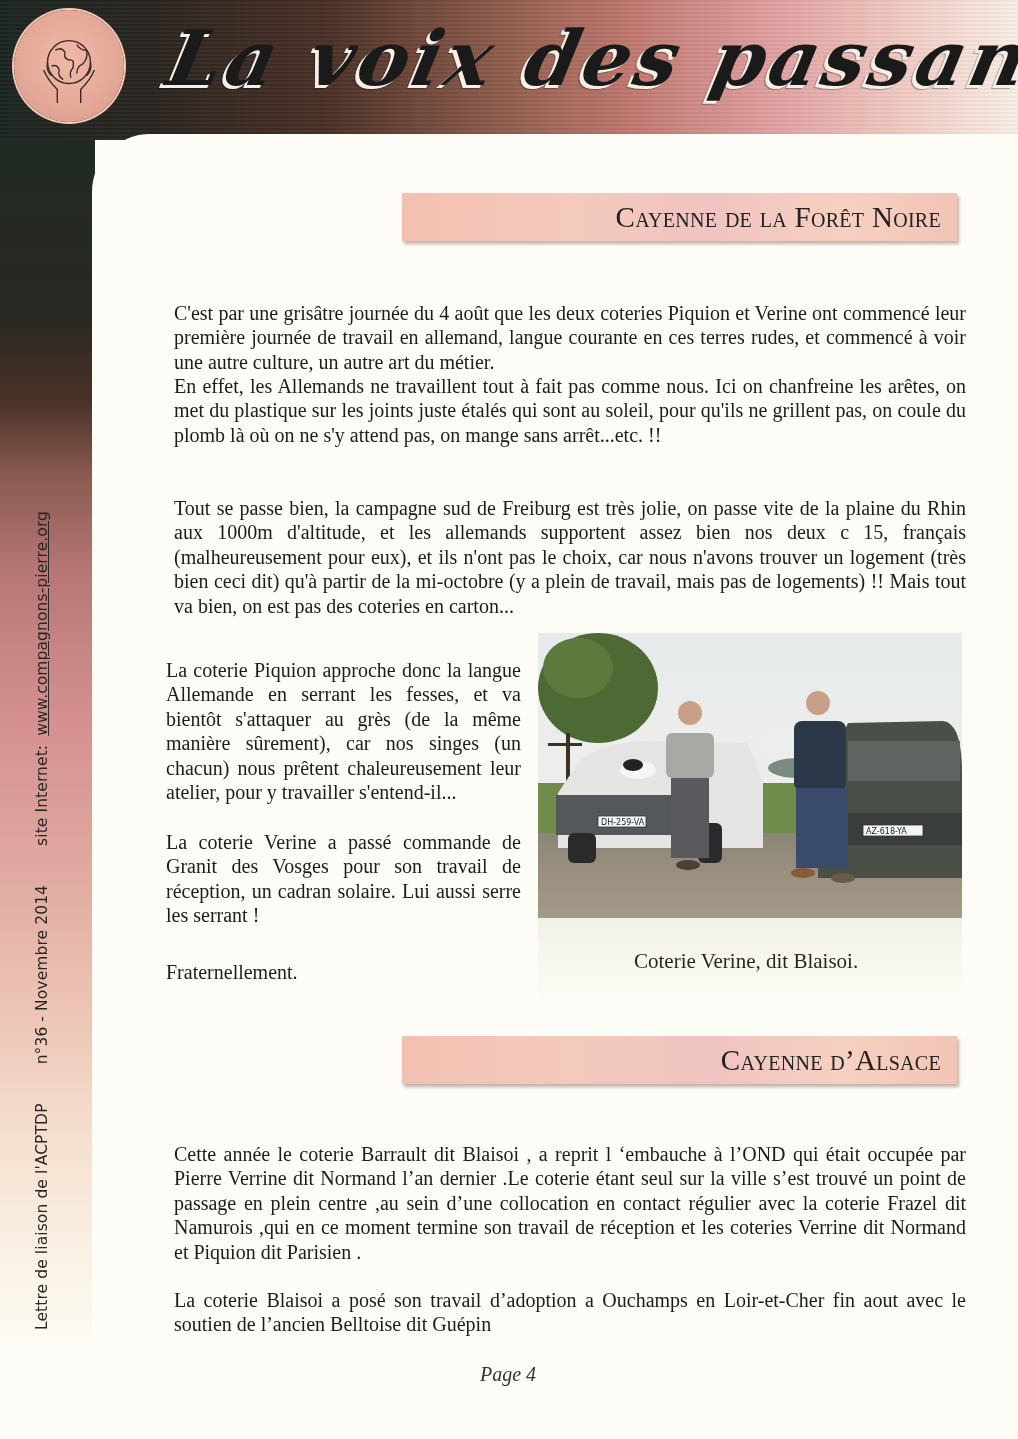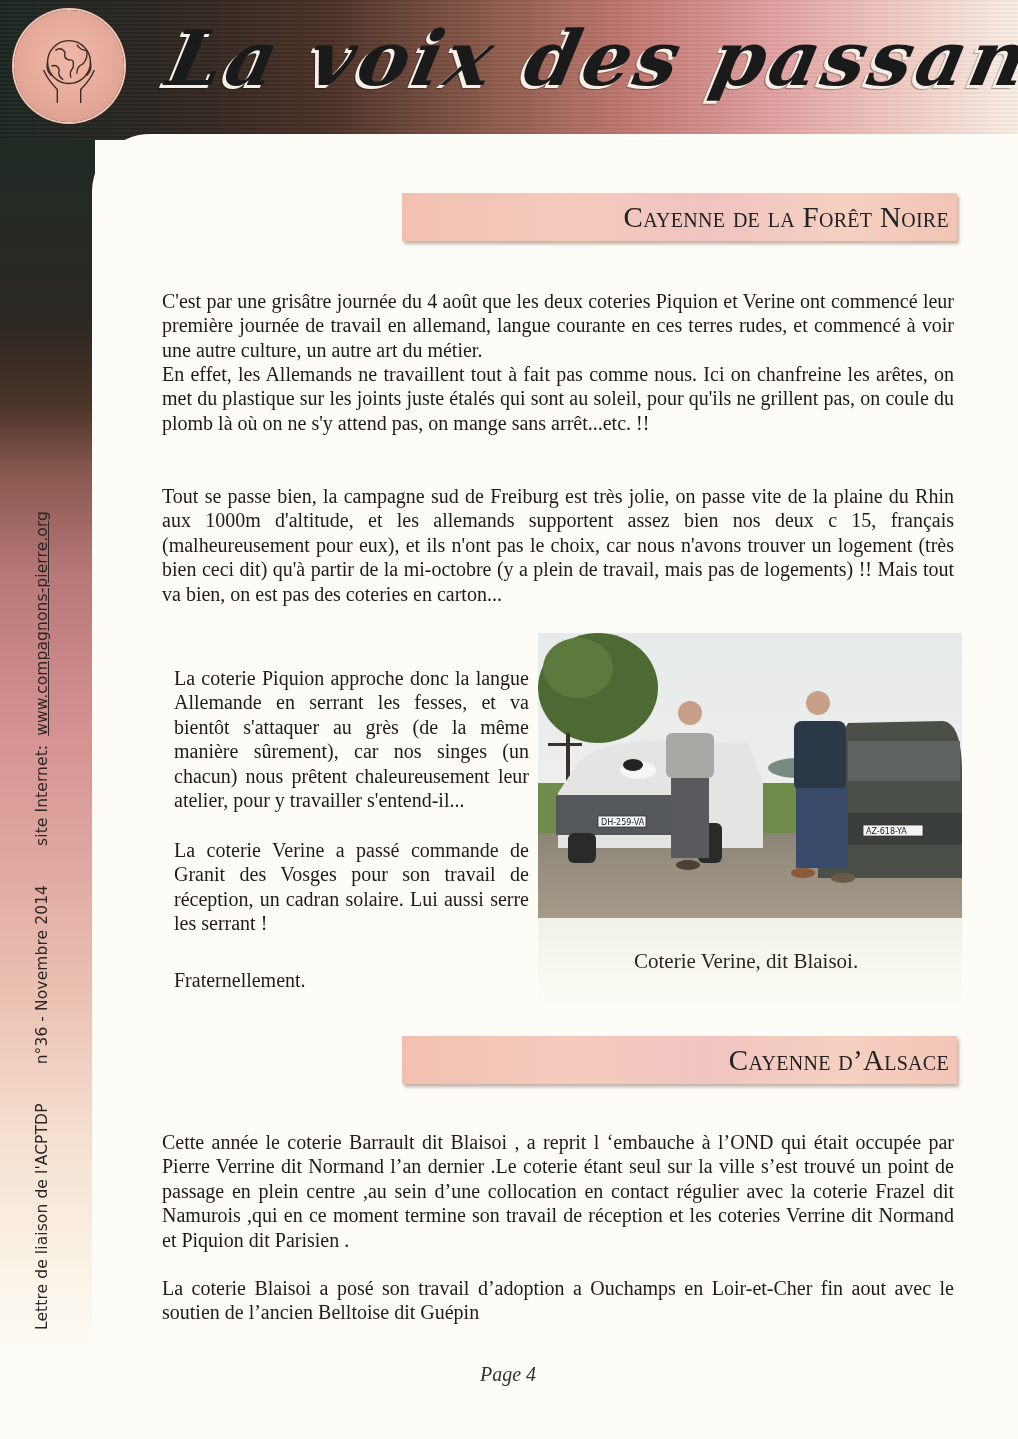--- a/index.html
+++ b/index.html
@@ -59,32 +59,32 @@
 
     
     .section-bar {
       position: absolute; left: 402px; width: 555px; height: 48px;
       background: linear-gradient(90deg, #f2c0b0 0%, #f4cabc 30%, #f0c4c0 55%, #f6d0c0 80%, #f2c4b6 100%);
       box-shadow: 2px 3px 3px rgba(120,90,80,0.45);
       display: flex; align-items: center; justify-content: flex-end;
       padding-right: 4px; box-sizing: border-box;
     }
     .section-bar h2 {
-      margin: 4px; font-weight: normal; font-family: "Liberation Serif", serif;
+      margin: 12px; font-weight: normal; font-family: "Liberation Serif", serif;
       font-size: 29px; font-variant: small-caps; letter-spacing: 0.3px; color: #222;
     }
 
     .para {
       position: absolute; left: 162px; width: 792px;
-      font-size: 20px; line-height: 24.4px; text-align: justify; margin: 0;
+      font-size: 20px; line-height: 24.4px; text-align: justify; margin: 12px;
       color: #1e1b19;
     }
     .para-narrow {
       position: absolute; left: 162px; width: 355px;
-      font-size: 20px; line-height: 24.4px; text-align: justify; margin: 12px;
+      font-size: 20px; line-height: 24.4px; text-align: justify; margin: 4px;
       color: #1e1b19;
     }
     .photo-wrap {
       position: absolute; left: 538px; top: 633px; width: 431px; height: 285px;
       overflow: hidden;
     }
     .photo-fade {
       position: absolute; left: 538px; top: 918px; width: 424px; height: 90px;
       background: linear-gradient(180deg, #eef2e8 0%, #f6f6ee 40%, #fdfcf6 100%);
     }

